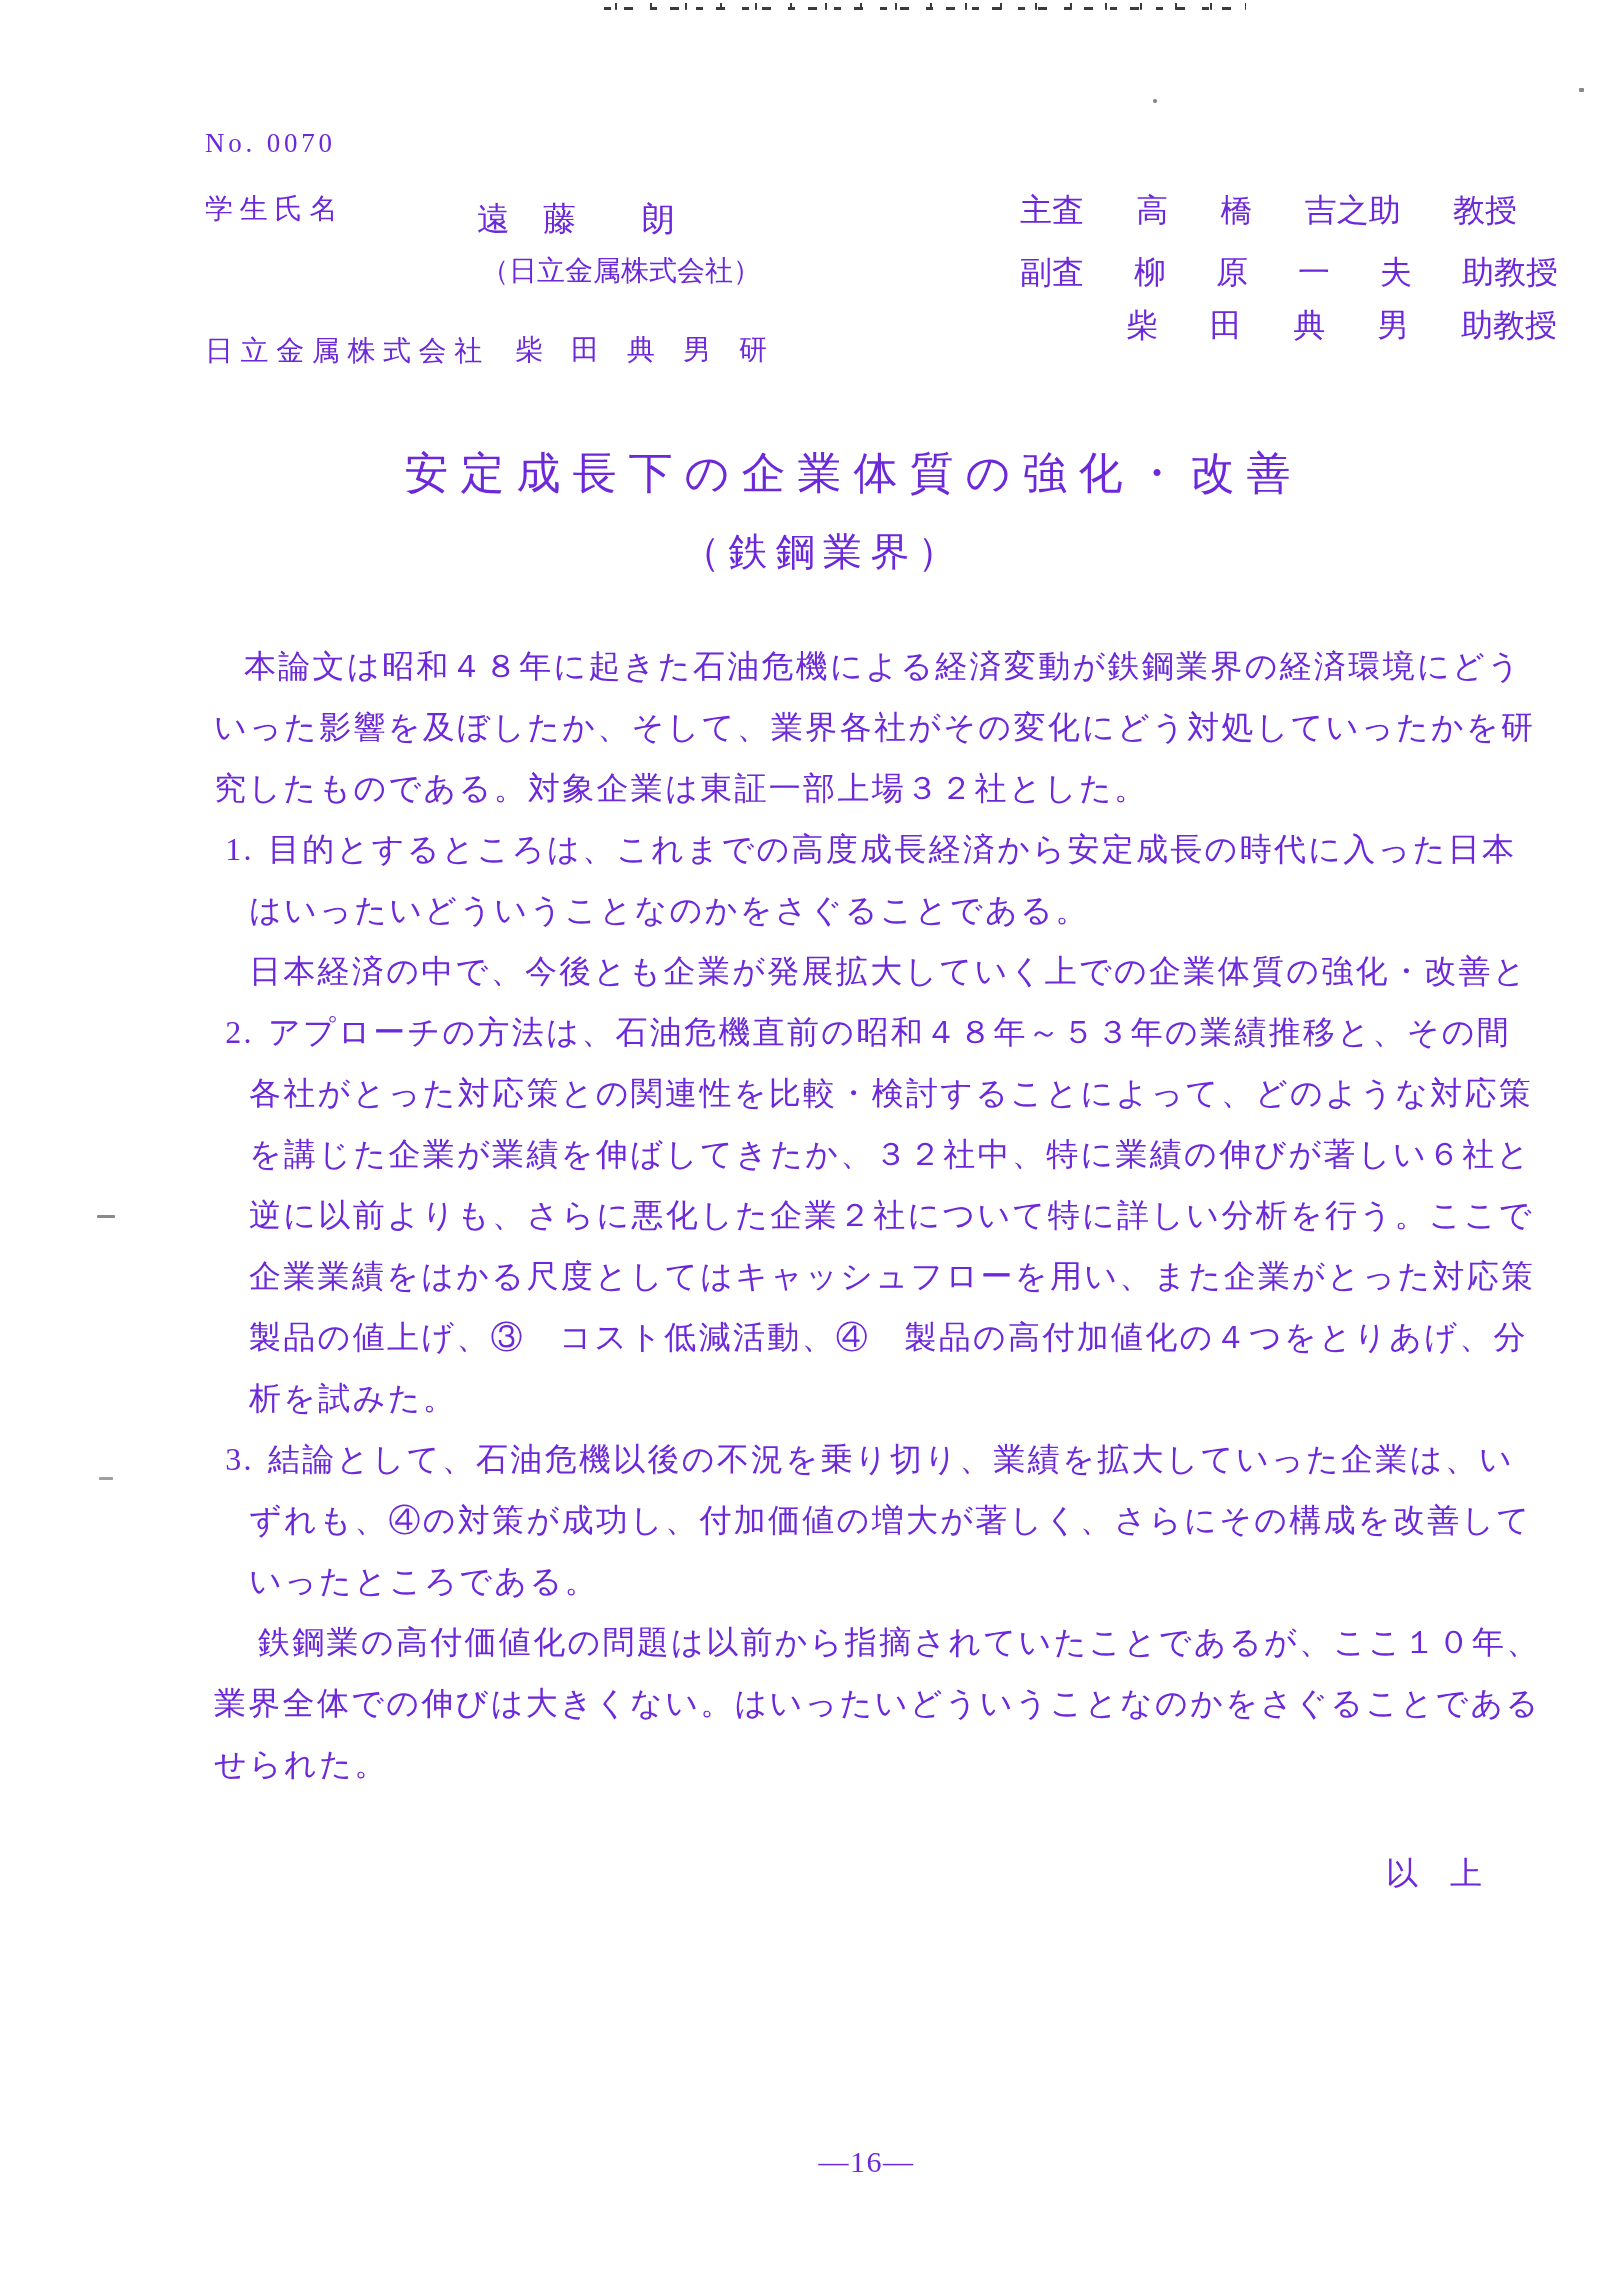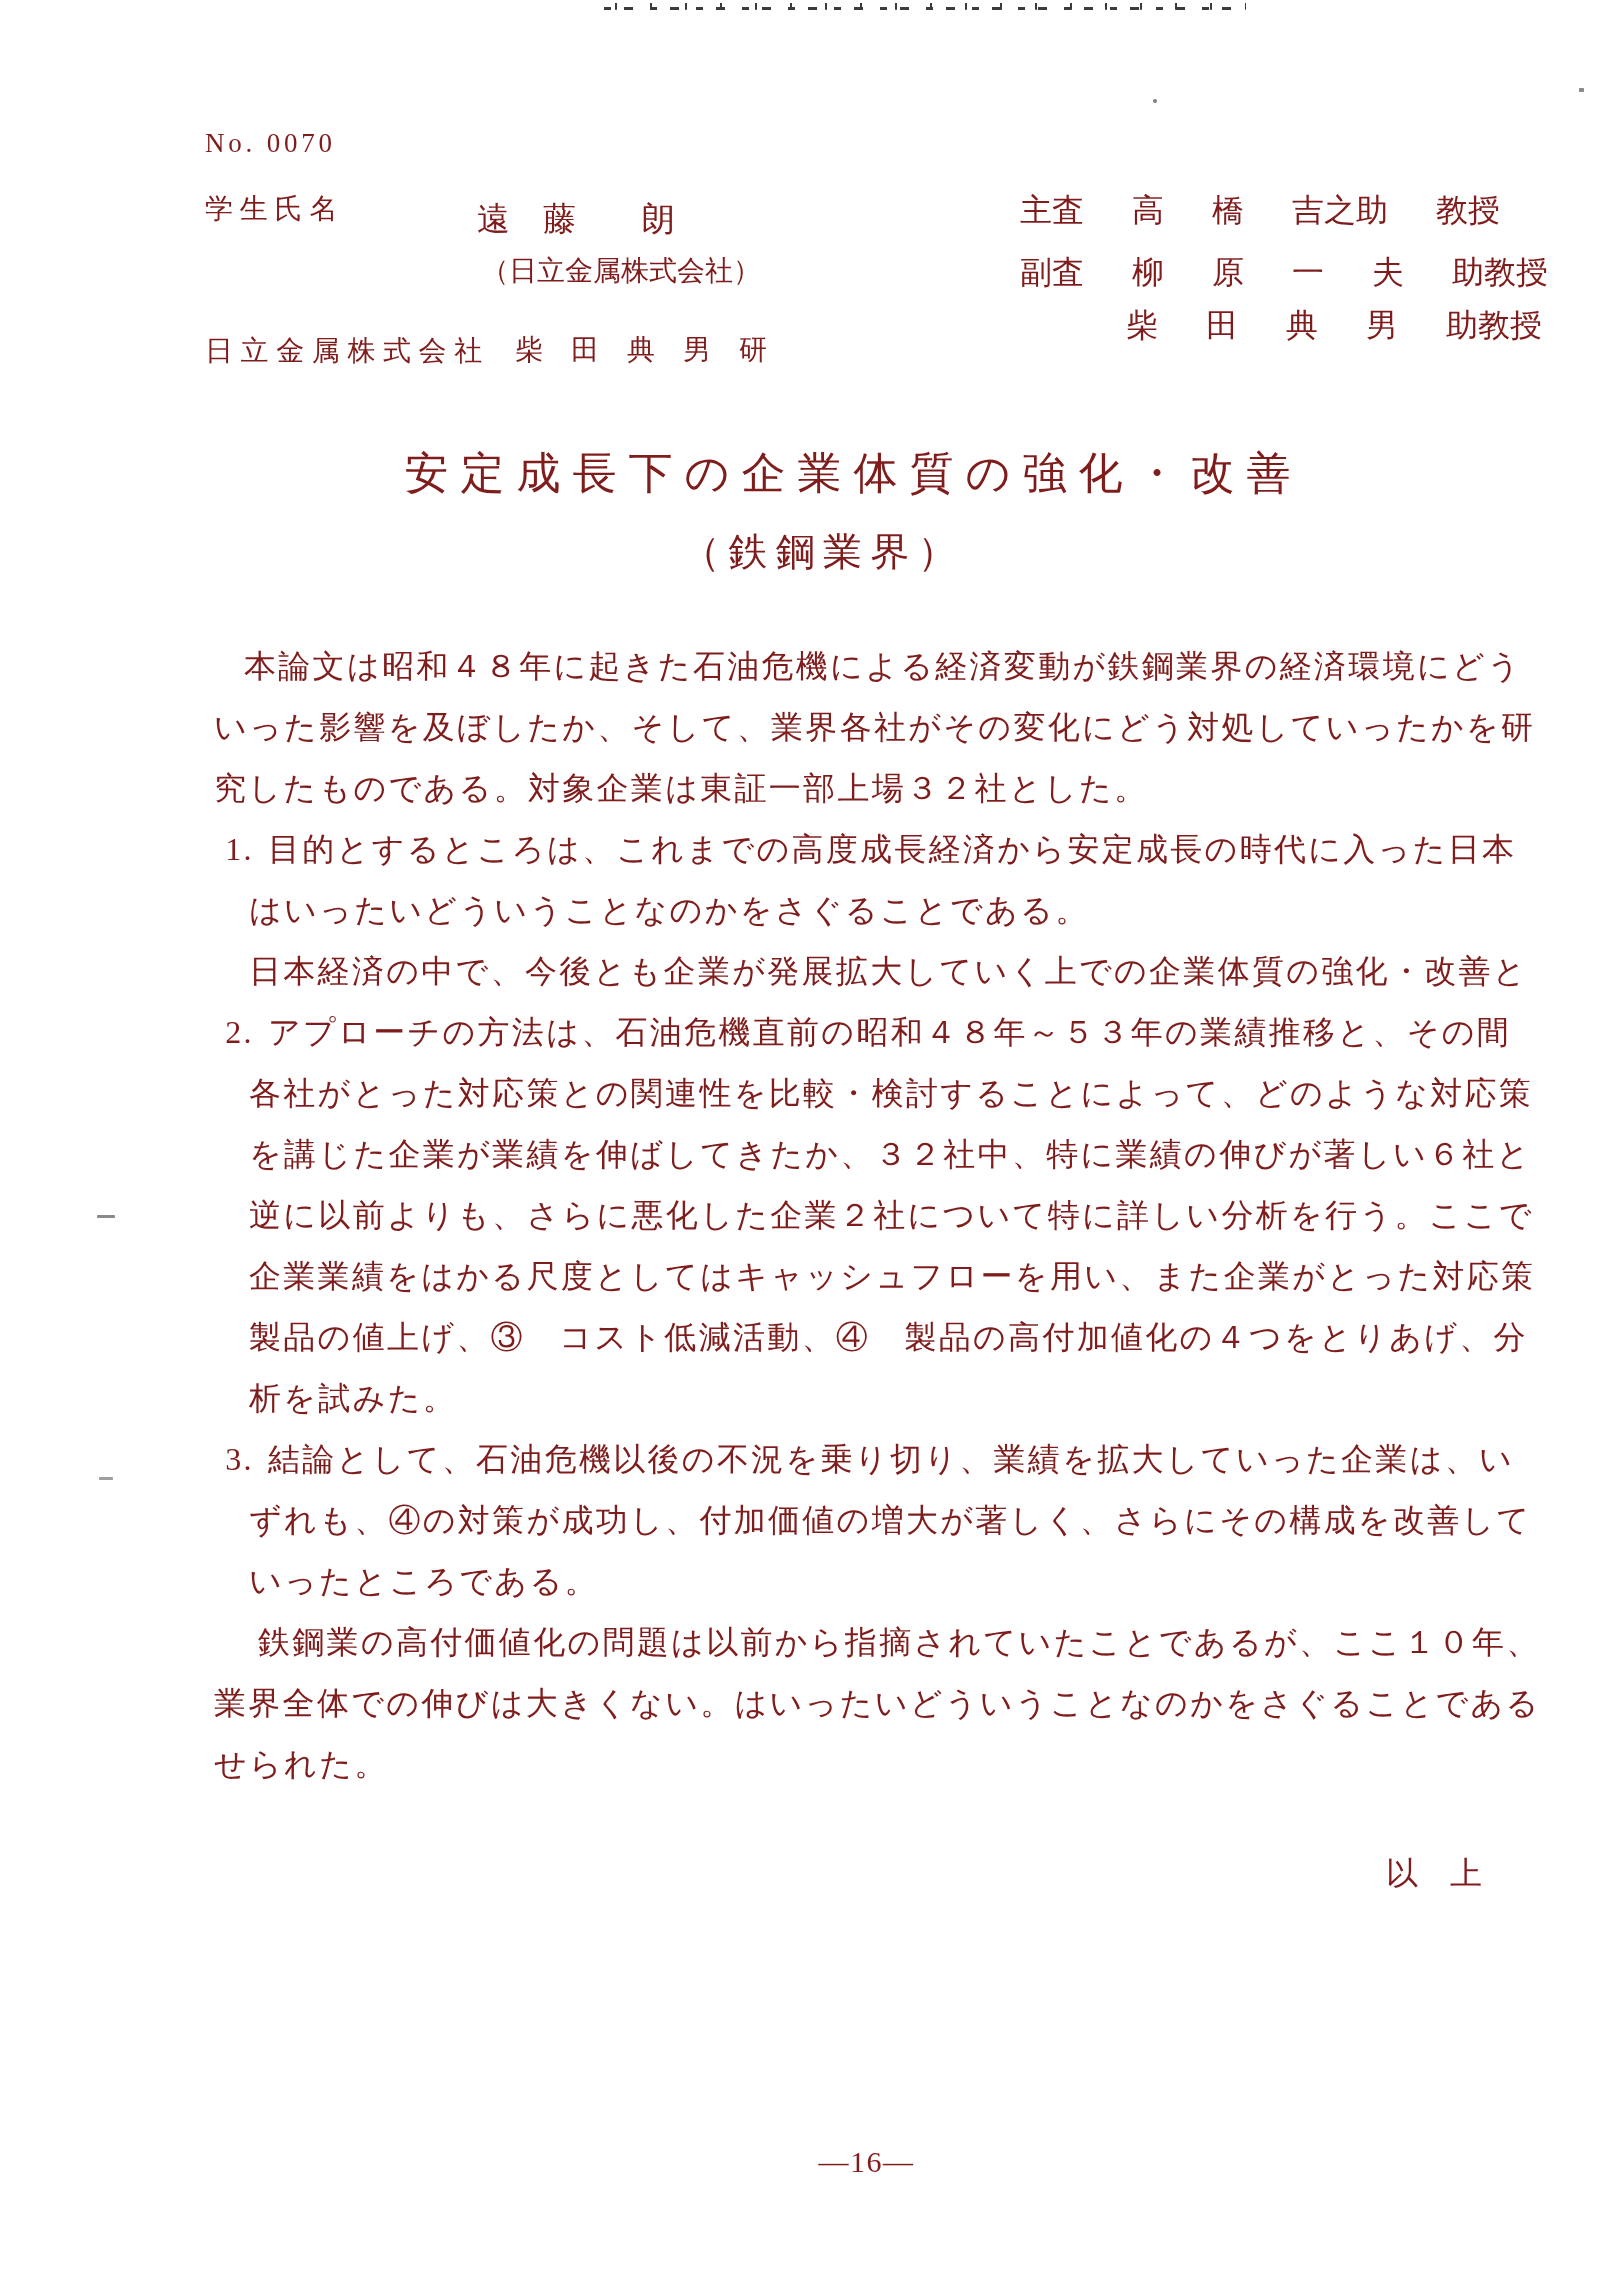--- a/index.html
+++ b/index.html
@@ -2,38 +2,38 @@
 <html style="font-size:12px"><head>
 <meta charset="utf-8">
 <style>
   html,body{margin:0;padding:0;background:#9a9a9a;}
   .page{
     position:relative;
     width:1619px;height:2284px;
     background:#ffffff;
     overflow:hidden;
     font-family:"Liberation Serif", serif;
-    color:#7f1d1d;
+    color:#6d28d9;
   }
   
   .top-edge{
     position:absolute;top:3px;left:604px;width:642px;height:6.8px;
     background:
       repeating-linear-gradient(90deg,#1a1a1a 0 6.8px,transparent 6.8px 19.6px,#1a1a1a 19.6px 29px,transparent 29px 46px),
       repeating-linear-gradient(90deg,transparent 0 10.6px,#1a1a1a 10.6px 13px,transparent 13px 35px);
     background-size:100% 3px,100% 6.8px;
     background-position:0 3.8px,0 0;
     background-repeat:no-repeat;
     opacity:.85;
   }
   .doc-no{position:absolute;left:205px;top:128px;font-size:27px;letter-spacing:3.8px;white-space:pre;}
   .hrow{position:absolute;font-size:28px;white-space:pre;}
   .label{letter-spacing:6.8px;}
   .seminar-label{letter-spacing:7.6px;}
-  .exam-row{position:absolute;display:flex;font-size:32px;white-space:pre;gap:48px;}
+  .exam-row{position:absolute;display:flex;justify-content:space-between;font-size:32px;white-space:pre;gap:48px;}
   .title{
     position:absolute;left:0;right:0;top:444px;text-align:center;
     font-size:44px;letter-spacing:12px;white-space:pre;transform:translateX(44px);
   }
   .subtitle{
     position:absolute;left:0;right:0;top:525px;text-align:center;
     font-size:39px;letter-spacing:8.3px;white-space:pre;transform:translateX(13.6px);
   }
   .body-text{position:absolute;left:214px;top:636px;width:1314px;}
   .line{

